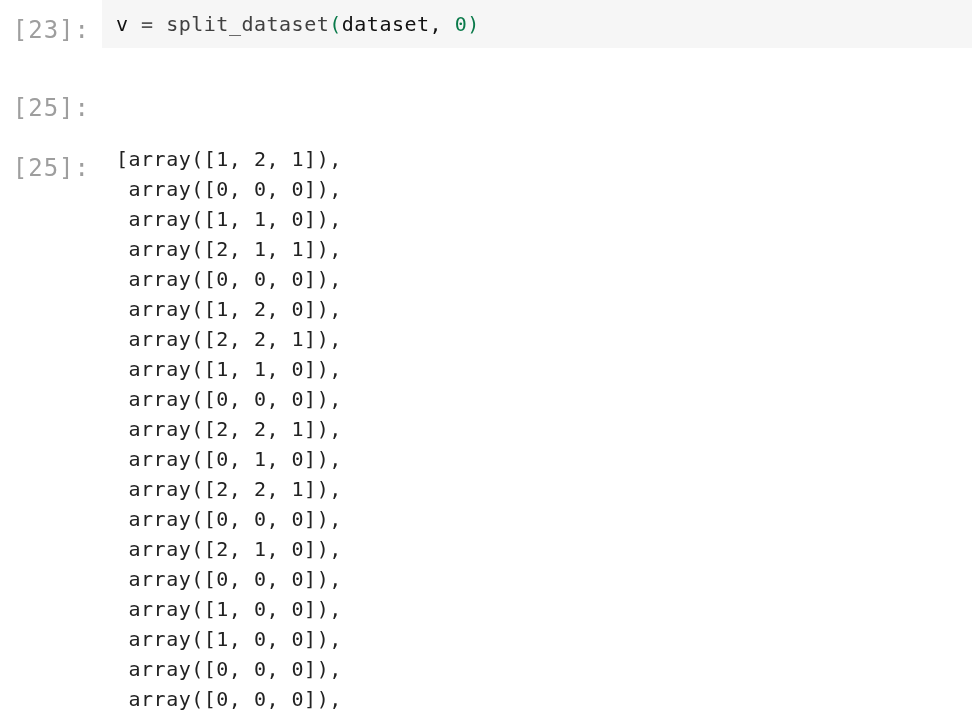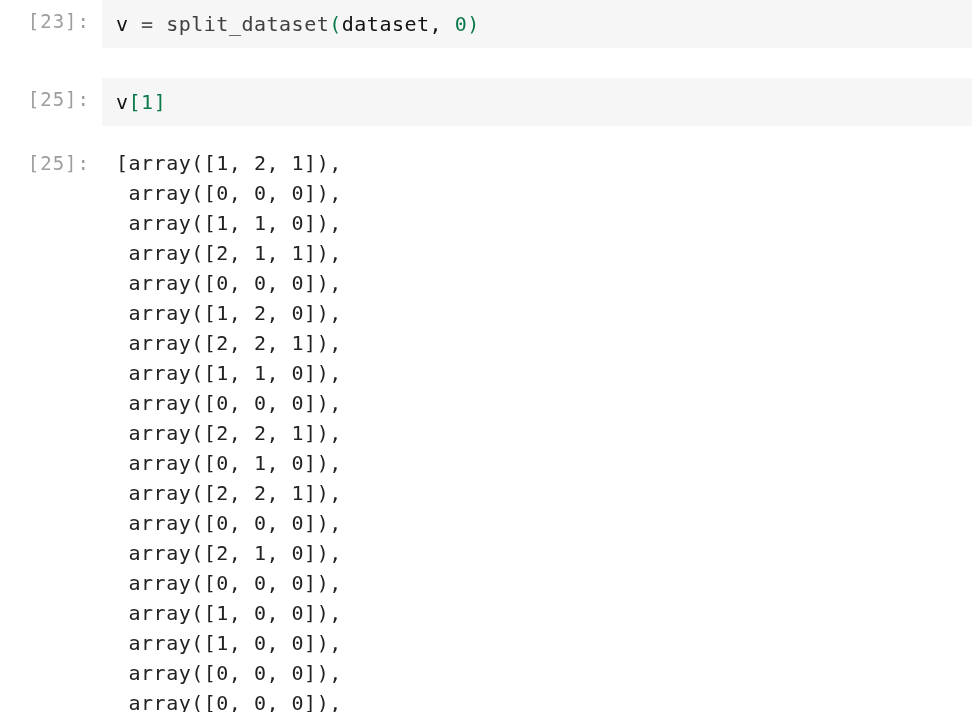--- a/index.html
+++ b/index.html
@@ -19,23 +19,23 @@
     .cell-row {
       display: flex;
       align-items: flex-start;
       width: 100%;
     }
     .prompt-col {
       width: 102px;
       flex-shrink: 0;
       text-align: right;
       padding-right: 12px;
-      padding-top: 10px;
+      padding-top: 16px;
       font-family: ui-monospace, SFMono-Regular, "SF Mono", Menlo, Consolas, monospace;
-      font-size: 19px;
+      font-size: 24px;
       color: #9e9e9e;
       letter-spacing: 1px;
     }
     .content-col {
       flex: 1;
       min-width: 0;
     }
     .input-area {
       background: #f6f6f6;
       padding: 10px 14px;
@@ -76,23 +76,20 @@
 <div id="root">
     <div class="cell-row">
       <div class="prompt-col">[23]:</div>
       <div class="content-col">
         <div class="input-area"><span class="tk-var">v </span><span class="tk-op">=</span><span class="tk-func"> split_dataset</span><span class="tk-paren">(</span><span class="tk-var">dataset</span><span class="tk-comma">,</span><span class="tk-var"> </span><span class="tk-num">0</span><span class="tk-paren">)</span></div>
       </div>
     </div>
     <div class="gap"></div>
     <div class="cell-row">
       <div class="prompt-col">[25]:</div>
-      <div class="content-col">
-        <div class="input-area"><span class="tk-var">v</span><span class="tk-bracket">[</span><span class="tk-num">1</span><span class="tk-bracket">]</span></div>
-      </div>
     </div>
     <div class="gap-small"></div>
     <div class="cell-row">
       <div class="prompt-col">[25]:</div>
       <div class="content-col">
         <div class="output-area"><div>[array([1, 2, 1]),</div><div> array([0, 0, 0]),</div><div> array([1, 1, 0]),</div><div> array([2, 1, 1]),</div><div> array([0, 0, 0]),</div><div> array([1, 2, 0]),</div><div> array([2, 2, 1]),</div><div> array([1, 1, 0]),</div><div> array([0, 0, 0]),</div><div> array([2, 2, 1]),</div><div> array([0, 1, 0]),</div><div> array([2, 2, 1]),</div><div> array([0, 0, 0]),</div><div> array([2, 1, 0]),</div><div> array([0, 0, 0]),</div><div> array([1, 0, 0]),</div><div> array([1, 0, 0]),</div><div> array([0, 0, 0]),</div><div> array([0, 0, 0]),</div></div>
       </div>
     </div>
   </div>
 

